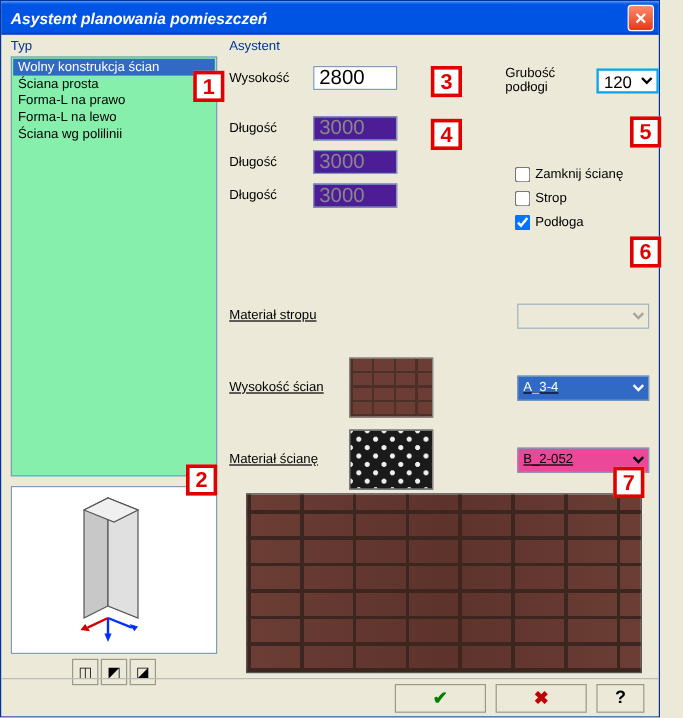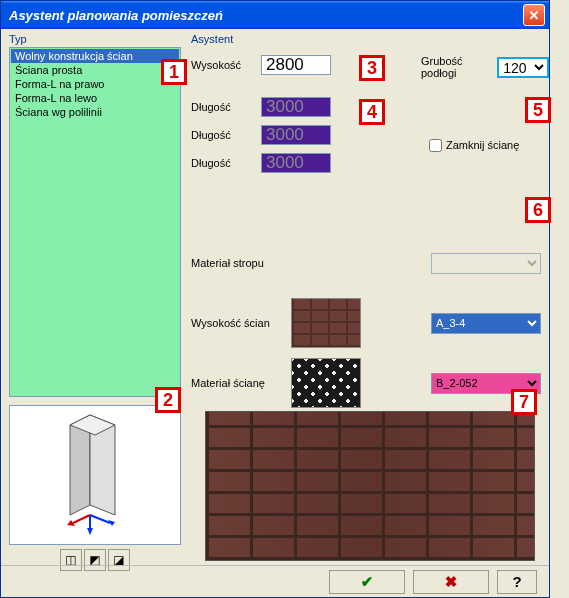--- a/index.html
+++ b/index.html
@@ -92,21 +92,21 @@
   .dimin[disabled]{ background:#4c1d95; color:#888; }
   .thickblock { position:absolute; left:420px; top:26px; display:flex; align-items:center; gap:8px; }
   .thicksel { width:60px; height:21px; border:2px solid #0ea5e9; background:#fff; font-size:14px; }
   .chkblock {
     position:absolute; left:428px; top:60px; width:130px;margin-top:46px;
   }
   .chkrow { display:flex; align-items:center; gap:4px; height:20px; }
   .chkrow input { margin:0; }
   .matrow { display:flex; align-items:center; height:60px; }
   .matlbl { width:100px; }
-  .matarea { position:absolute; left:190px; top:204px; right:8px; }
+  .matarea { position:absolute; left:190px; top:204px; right:8px;text-decoration:underline; }
   .swatch { width:70px; height:50px; border:1px solid #888; margin-right:12px; }
   .swatch.disabled { background:#eee; border:1px solid #bbb; visibility:hidden;}
   .swatch.brick {
     background:
       repeating-linear-gradient(0deg,#4b2f28 0 2px,transparent 2px 12px),
       repeating-linear-gradient(90deg,#4b2f28 0 2px,transparent 2px 18px),
       #6b3d35;
   }
   .swatch.floor {
     background:#1a1a1a;
@@ -230,20 +230,28 @@
       <select class="thicksel">
         <option>120</option>
       </select>
     </div>
 
     <div class="chkblock">
       <div class="chkrow">
         <input type="checkbox" style="">
         <span>Zamknij ścianę</span>
       </div>
+      <div class="chkrow">
+        <input type="checkbox" style="">
+        <span>Strop</span>
+      </div>
+      <div class="chkrow">
+        <input type="checkbox" checked="" style="">
+        <span>Podłoga</span>
+      </div>
     </div>
 
     <div class="matarea">
       <div class="matrow">
         <span class="matlbl">Materiał stropu</span>
         <div class="swatch disabled"></div>
         <span style="flex:1"></span>
         <select class="matsel" disabled="">
           <option></option>
         </select>

